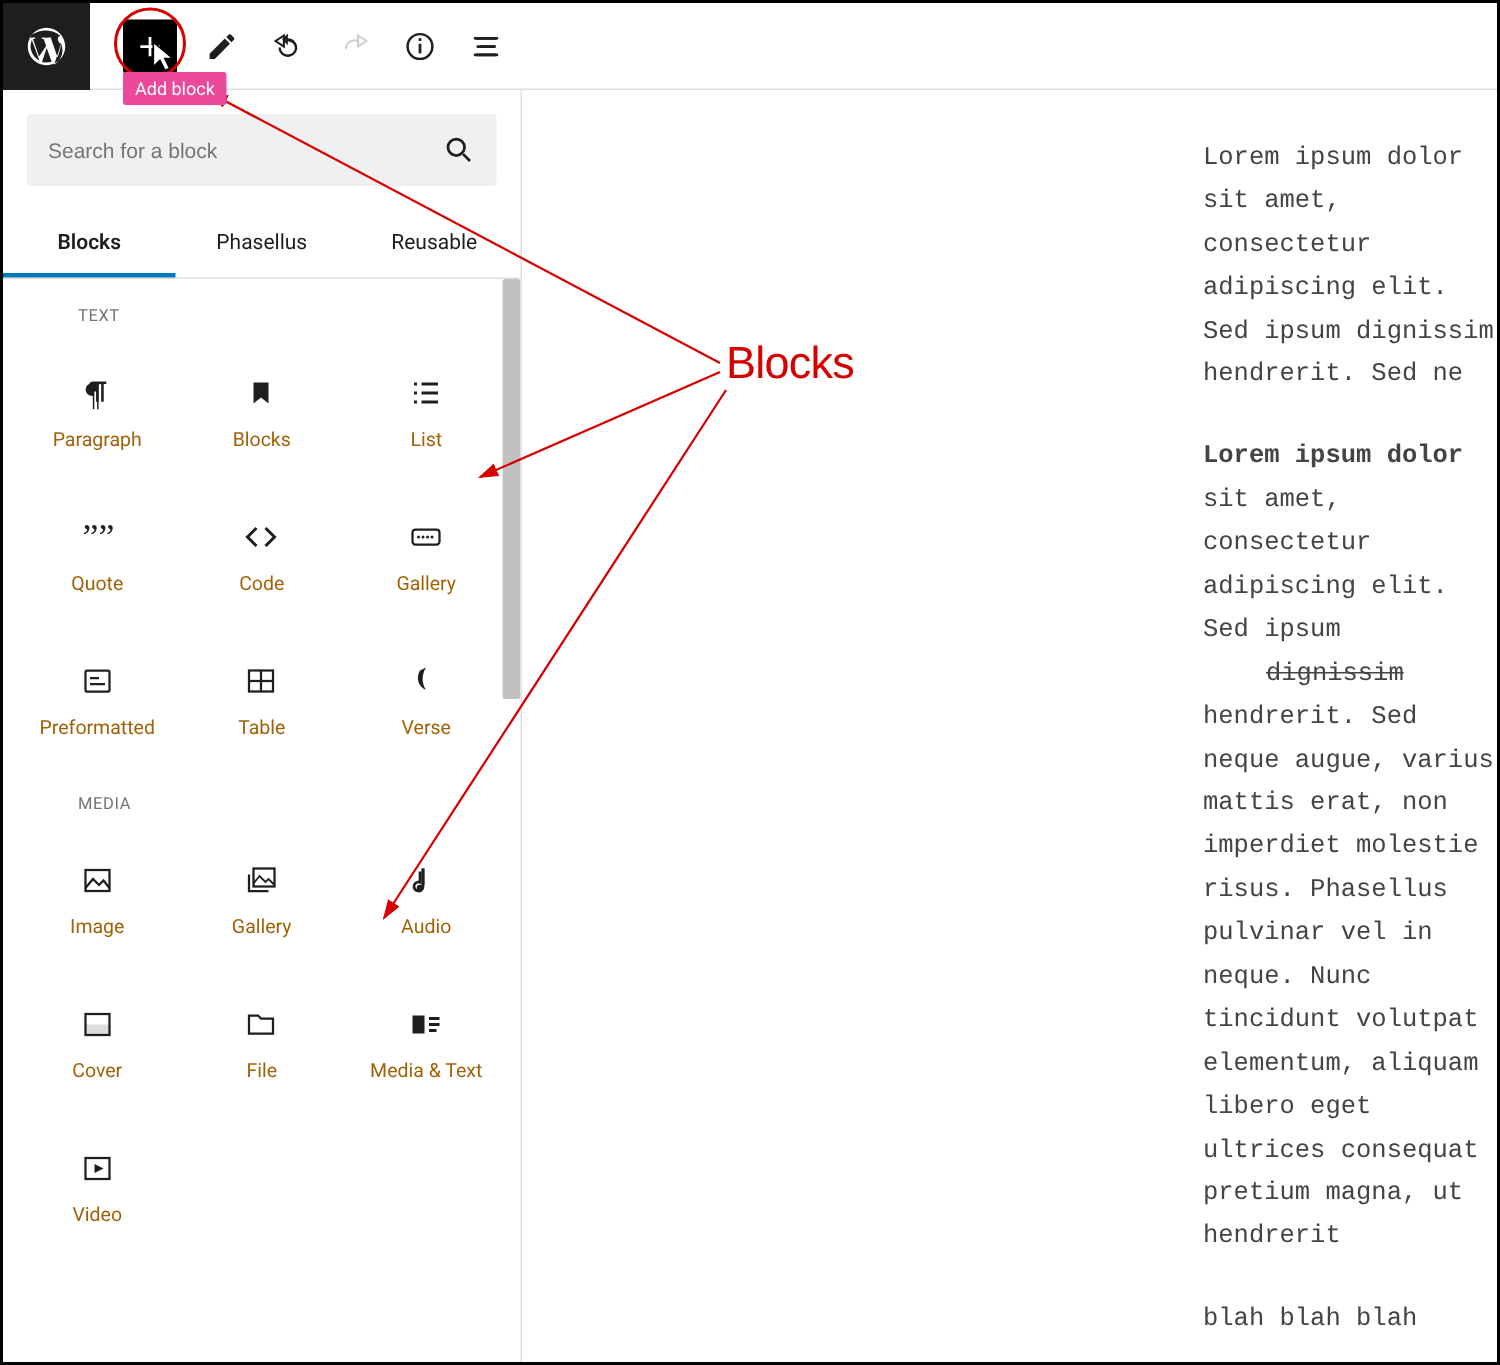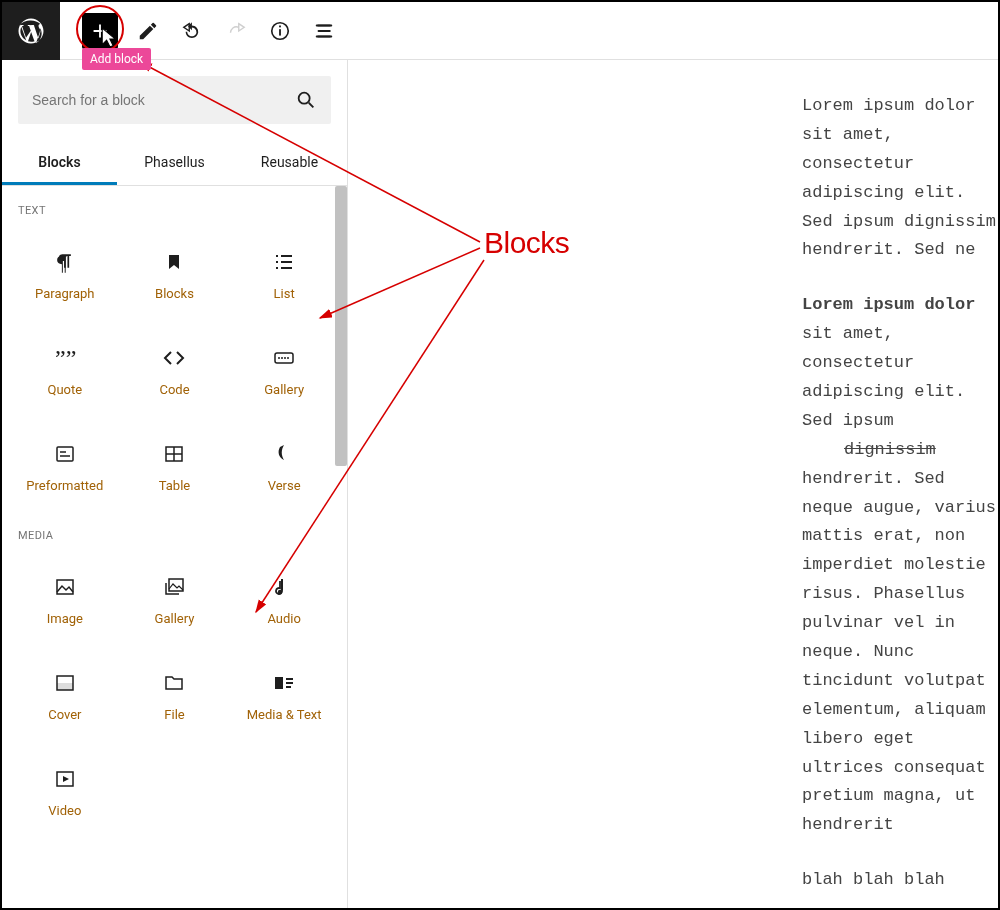--- a/index.html
+++ b/index.html
@@ -22,21 +22,21 @@
   .search-wrap { padding: 16px; }
   .search { display: flex; align-items: center; background: #f0f0f0; border-radius: 2px; height: 48px; padding: 0 14px; }
   .search input { flex: 1; border: none; background: transparent; font-size: 14px; outline: none; color: #555; }
   .search-icon { width: 22px; height: 22px; }
 
   .tabs { display: flex; border-bottom: 1px solid #e0e0e0; }
   .tab { flex: 1; text-align: center; font-size: 14px; padding: 14px 0 12px; cursor: pointer; color: #1e1e1e; }
   .tab.active { font-weight: 600; border-bottom: 3px solid #007cba; }
 
   .block-list { flex: 1; overflow-y: auto; padding: 14px 8px 10px; position: relative; }
-  .section-label { font-size: 11px; color: #757575; text-transform: uppercase; letter-spacing: .4px; padding: 4px 8px 10px; }
+  .section-label { font-size: 11px; color: #757575; text-transform: uppercase; letter-spacing: .4px; padding: 4px 8px 10px; margin-left: 34px; }
   .grid { display: grid; grid-template-columns: repeat(3, 1fr); }
   .block-item { display: flex; flex-direction: column; align-items: center; justify-content: center; height: 96px; cursor: pointer; border-radius: 2px; }
   .block-icon { width: 24px; height: 24px; margin-bottom: 12px; display:flex; align-items:center; justify-content:center; }
   .block-label { font-size: 13px; color: #a16207; text-align: center; }
 
   
   .scroll-thumb { position: absolute; right: 0; top: 0; width: 12px; height: 280px; background: #c1c1c1; border-radius: 2px; }
 
   
   .editor { position: absolute; left: 360px; right: 0; top: 60px; bottom: 0; padding: 30px 0 0 0; }

